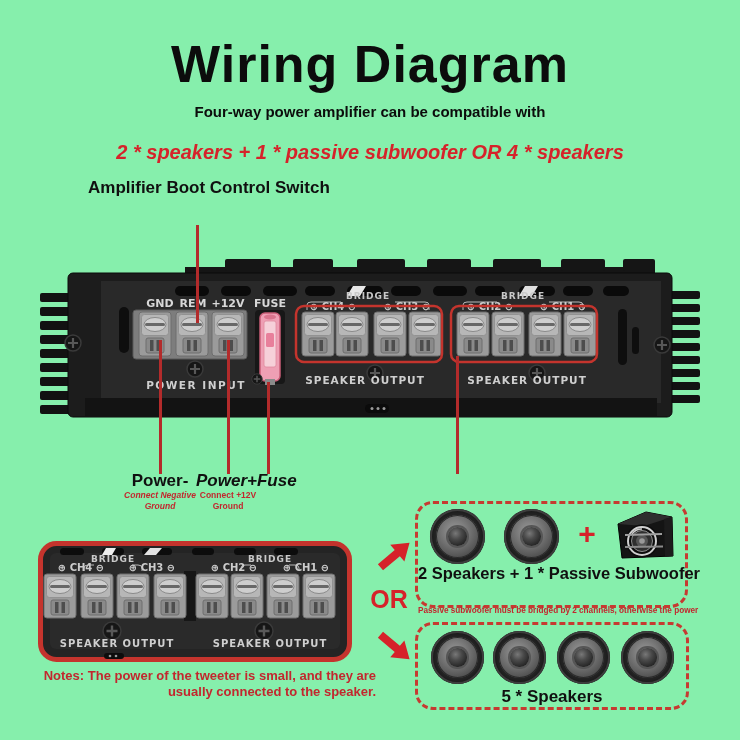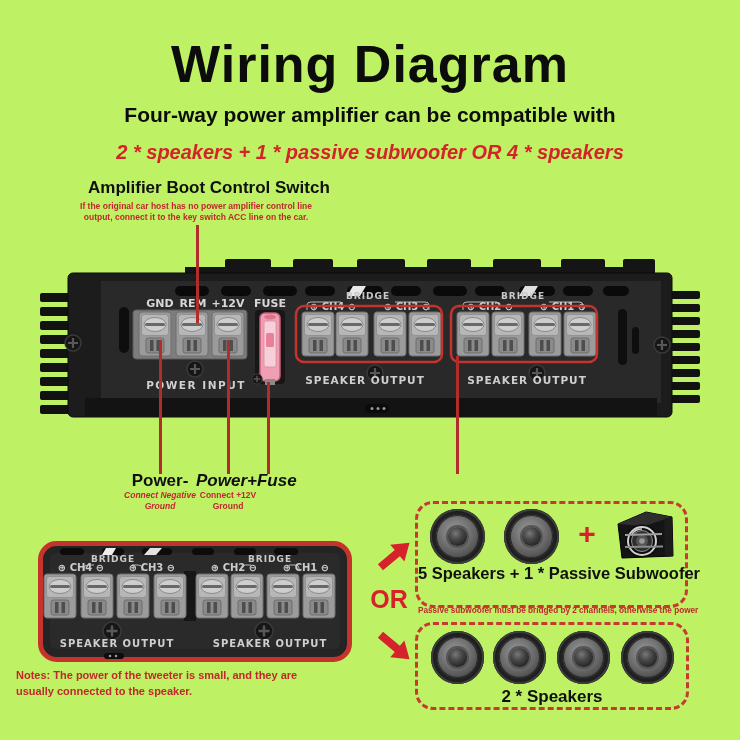--- a/index.html
+++ b/index.html
@@ -1,35 +1,35 @@
 <!DOCTYPE html>
 <html><head>
 <meta charset="utf-8">
 <style>
   html,body { margin:0; padding:0; background:#ffffff; }
-  .canvas { position:relative; width:740px; height:740px; background:#bef264; overflow:hidden;
+  .canvas { position:relative; width:740px; height:740px; background:#86efac; overflow:hidden;
             font-family:"Liberation Sans", sans-serif; }
   .abs { position:absolute; }
   .title { position:absolute; left:0; top:36px; width:100%; text-align:center;
            font-size:52px; line-height:56px; font-weight:bold; color:#0c0c0c; letter-spacing:1px; }
   .subtitle { position:absolute; left:0; top:103px; width:100%; text-align:center;
-              font-size:21px; font-weight:bold; color:#0c0c0c; }
+              font-size:15px; font-weight:bold; color:#0c0c0c; }
   .compat { position:absolute; left:0; top:141px; width:100%; text-align:center;
             font-size:20px; font-weight:bold; color:#d6222a;font-style:italic; }
   .boot-label { position:absolute; left:88px; top:178px; font-size:17px; font-weight:bold; color:#101010; }
   .boot-note { position:absolute; left:60px; top:201px; width:272px; text-align:center;
                font-size:8.5px; line-height:10.5px; font-weight:bold; color:#c2272e; white-space:nowrap; }
   .vline { position:absolute; width:3px; background:#b32b2b; }
   .callout-label { position:absolute; font-size:17px; font-weight:bold; color:#101010; text-align:center; }
   .callout-note { position:absolute; font-size:8.5px; line-height:10.5px; font-weight:bold;
                   color:#c2272e; text-align:center; white-space:nowrap; }
   .or-label { position:absolute; left:352px; top:585px; width:42px; text-align:center;
               font-size:25px; font-weight:bold; color:#d6222a;padding-left:16px; }
-  .footnote { position:absolute; left:16px; top:668px; width:360px; text-align:left;
-              font-size:11px; line-height:15.5px; font-weight:bold; color:#c2272e; white-space:nowrap; }
+  .footnote { position:absolute; left:16px; top:668px; width:360px; text-align:right;
+              font-size:13px; line-height:15.5px; font-weight:bold; color:#c2272e; white-space:nowrap; }
   .dashed-box { position:absolute; border:3px dashed #c63a31; border-radius:18px; box-sizing:border-box; }
   .opt-label { position:absolute; left:0; width:100%; text-align:center; font-size:16.5px;
                font-weight:bold; color:#101010; white-space:nowrap; }
   .opt-note { position:absolute; left:0; width:100%; text-align:center; font-size:8.2px;
               line-height:9.6px; font-weight:bold; color:#c2272e; white-space:nowrap;margin-top:20px; }
   .plus-sign { position:absolute; font-size:30px; font-weight:bold; color:#d6222a; text-align:center; }
   .speaker { position:absolute; border-radius:50%; background:#262626;
              box-shadow: inset 0 0 0 2px #3d3d3d, inset 0 0 7px rgba(0,0,0,.85); }
   .speaker::before { content:""; position:absolute; inset:11%; border-radius:50%;
              background: radial-gradient(circle at 44% 38%, #9a9a9a 0%, #7e7e7e 30%, #5f5f5f 60%, #3f3f3f 88%, #343434 100%);
@@ -42,24 +42,20 @@
 </head>
 <body>
 
 <div class="canvas">
 
   <div class="title">Wiring Diagram</div>
   <div class="subtitle">Four-way power amplifier can be compatible with</div>
   <div class="compat">2 * speakers + 1 * passive subwoofer OR 4 * speakers</div>
 
   <div class="boot-label">Amplifier Boot Control Switch</div>
-  <div class="boot-note">
-    <div>If the original car host has no power amplifier control line</div>
-    <div>output, connect it to the key switch ACC line on the car.</div>
-  </div>
 
   <svg class="abs" style="left:35px; top:255px;" width="670" height="175" viewBox="0 0 670 175">
     <defs>
       <g id="term1">
         <rect x="0" y="0" width="32" height="44" rx="3" fill="#9b9b9b" stroke="#6e6e6e"></rect>
         <rect x="2.5" y="2.5" width="27" height="21" rx="3" fill="#b7b7b7" stroke="#8d8d8d" stroke-width="0.8"></rect>
         <ellipse cx="16" cy="12.5" rx="11" ry="7" fill="#cecece" stroke="#8a8a8a"></ellipse>
         <rect x="6" y="11" width="20" height="3" rx="1.5" fill="#686868"></rect>
         <rect x="7" y="26" width="18" height="15" rx="2" fill="#8a8a8a" stroke="#6e6e6e"></rect>
         <rect x="11" y="28" width="3.5" height="11" fill="#4d4d4d"></rect>
@@ -308,27 +304,27 @@
       <polygon points="52,11 60,9 61,48 53,49" fill="#1c1c1c"></polygon>
       <circle cx="30" cy="33" r="16.5" fill="#0c0c0c"></circle>
       <circle cx="30" cy="33" r="14" fill="none" stroke="#cfcfcf" stroke-width="2"></circle>
       <circle cx="30" cy="33" r="10.5" fill="#2f2f2f" stroke="#8f8f8f" stroke-width="1"></circle>
       <circle cx="30" cy="33" r="6" fill="#555555"></circle>
       <circle cx="30" cy="33" r="2.8" fill="#999999"></circle>
       <path d="M 20 26 A 12 12 0 0 1 30 21" fill="none" stroke="#ffffff" stroke-width="1.4" opacity="0.8"></path>
       <line x1="13" y1="27" x2="50" y2="26" stroke="#9f9f9f" stroke-width="2"></line>
       <line x1="13" y1="39" x2="51" y2="38.5" stroke="#8a8a8a" stroke-width="2"></line>
     </svg>
-    <div class="opt-label" style="top:60px;">5 Speakers + 1 * Passive Subwoofer</div>
+    <div class="opt-label" style="top:60px;">2 Speakers + 1 * Passive Subwoofer</div>
     <div class="opt-note" style="top:82px;">
       <div>Passive subwoofer must be bridged by 2 channels, otherwise the power</div>
     </div>
   </div>
 
   <div class="dashed-box" style="left:415px; top:622px; width:274px; height:88px;">
     <div class="speaker" style="left:13px; top:6px; width:53px; height:53px;"></div>
     <div class="speaker" style="left:75px; top:6px; width:53px; height:53px;"></div>
     <div class="speaker" style="left:139px; top:6px; width:53px; height:53px;"></div>
     <div class="speaker" style="left:203px; top:6px; width:53px; height:53px;"></div>
-    <div class="opt-label" style="top:62px; font-size:17px;">2 * Speakers</div>
+    <div class="opt-label" style="top:62px; font-size:17px;">5 * Speakers</div>
   </div>
 
 </div>
 
 </body></html>

